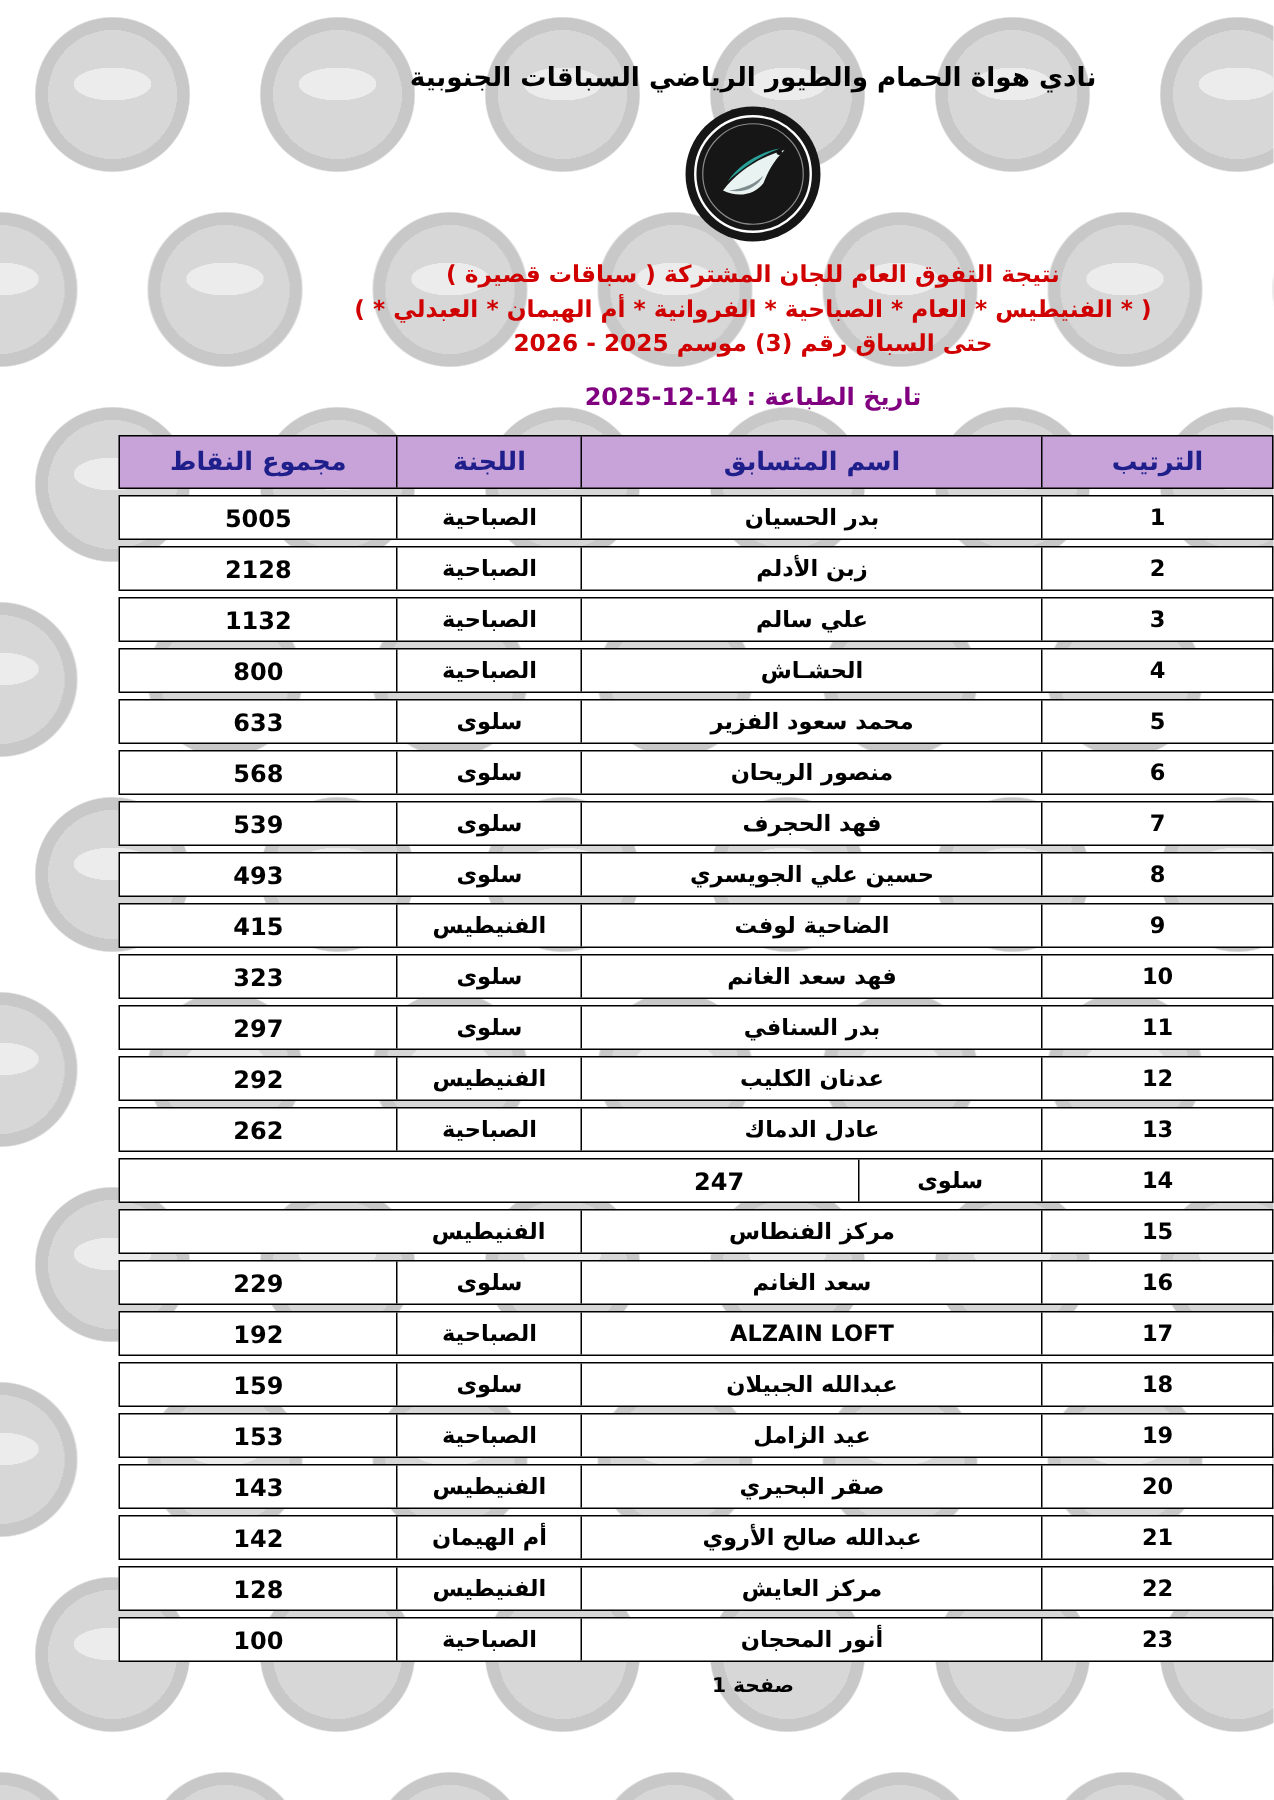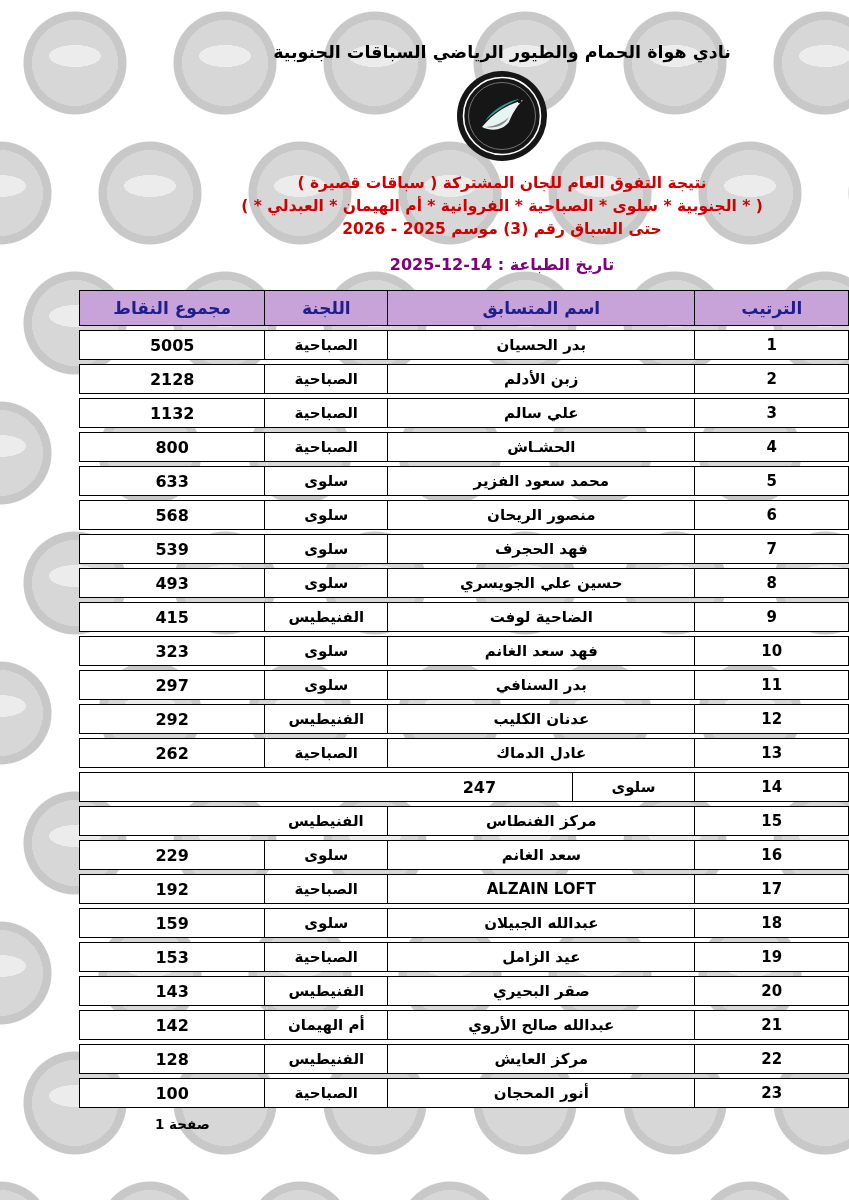--- a/index.html
+++ b/index.html
@@ -40,21 +40,21 @@
     box-sizing:border-box;display:flex;align-items:center;justify-content:center;
     font-size:15px;font-weight:bold;color:#000;overflow:hidden;white-space:nowrap;
   }
   .cell:not(:last-child){border-left:1.5px solid #000;}
   .cell.rank{width:20%;text-align:right;}
   .cell.name{width:40%;}
   .cell.committee{width:16%;}
   .cell.points{width:24%;font-size:16px;}
   .t-header .cell{font-size:17px;color:var(--header_text,#1f1f8c);}
   .page-footer{
-    margin-top:8px;text-align:left;font-size:13.5px;font-weight:bold;color:#000;
+    margin-top:8px;text-align:center;font-size:13.5px;font-weight:bold;color:#000;
   }
 </style>
 </head>
 <body>
 
 <div class="page">
 
   <div class="club-title">نادي هواة الحمام والطيور الرياضي السباقات الجنوبية</div>
 
   <div class="logo-wrap">
@@ -63,21 +63,21 @@
       <circle cx="46" cy="46" r="38.5" fill="none" stroke="#ffffff" stroke-width="1.6"></circle>
       <circle cx="46" cy="46" r="33.5" fill="none" stroke="#8a8a8a" stroke-width="0.8"></circle>
       <path d="M26 57 C36 44 50 35 67 30 C59 38 56 45 53 52 C47 60 36 62 26 57 Z" fill="#e9f4f2"></path>
       <path d="M29 51 C41 40 53 33 64 29 C52 31 38 38 29 51 Z" fill="#2aa198"></path>
       <path d="M30 57 C40 56 48 52 53 47 C49 55 40 59 30 57 Z" fill="#7f8c8d"></path>
       <circle cx="63.5" cy="31.5" r="1.8" fill="#111"></circle>
     </svg>
   </div>
 
   <div class="red-line">نتيجة التفوق العام للجان المشتركة ( سباقات قصيرة )</div>
-  <div class="red-line">( * الجنوبية * سلوى * الصباحية * الفروانية * أم الهيمان * العبدلي * )</div>
+  <div class="red-line">( * الفنيطيس * العام * الصباحية * الفروانية * أم الهيمان * العبدلي * )</div>
   <div class="red-line">حتى السباق رقم (3) موسم 2025 - 2026</div>
 
   <div class="print-date">تاريخ الطباعة : 14-12-2025</div>
 
   <div class="results-table">
     <div class="t-row t-header">
       <div class="cell rank">الترتيب</div>
       <div class="cell name">اسم المتسابق</div>
       <div class="cell committee">اللجنة</div>
       <div class="cell points">مجموع النقاط</div>

